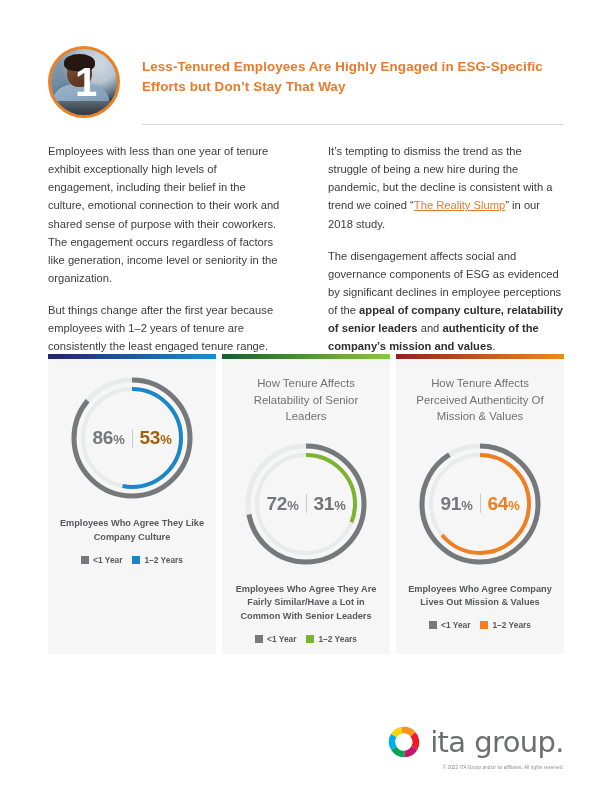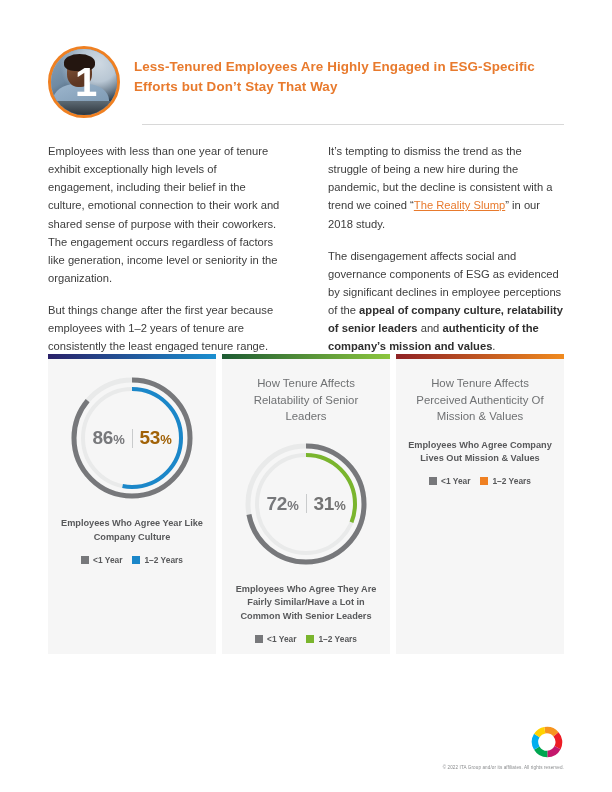--- a/index.html
+++ b/index.html
@@ -96,21 +96,21 @@
     justify-content: center;
     color: #ffffff;
     font-size: 40px;
     font-weight: bold;
     font-family: "Liberation Sans", sans-serif;
     line-height: 1;
     padding-left: 4px;
     box-sizing: border-box;
   }
   .header-text {
-    margin-left: 14px;
+    margin-left: 22px;
     flex: 1 1 auto;
     padding-top: 11px;
   }
   .headline {
     color: #e87a2d;
     font-size: 13.4px;
     font-weight: bold;
     line-height: 1.48;
     letter-spacing: 0.1px;
     margin: 0;
@@ -310,21 +310,21 @@
             <circle class="track-inner" cx="65" cy="65" r="49" fill="none" stroke-width="4" stroke="#e9eaea"></circle>
             <circle class="arc-inner" cx="65" cy="65" r="49" fill="none" stroke-width="4" stroke-linecap="butt" transform="rotate(-90 65 65)" stroke="#1b87c9" stroke-dasharray="163.17 307.88"></circle>
           </svg>
           <div class="donut-labels">
             <span class="val-a" style="color: rgb(119, 120, 123);">86<span class="pct">%</span></span>
             <span class="val-div"></span>
             <span class="val-b" style="color: #a16207;">53<span class="pct">%</span></span>
           </div>
         </div>
       </div>
-      <div class="card-caption">Employees Who Agree Year Like Company Culture</div>
+      <div class="card-caption">Employees Who Agree They Like Company Culture</div>
       <div class="legend">
         <span class="legend-item">
             <span class="swatch sw-a" style="background: rgb(119, 120, 123);"></span>
             <span>&lt;1 Year</span>
           </span>
         <span class="legend-item">
             <span class="swatch sw-b" style="background: rgb(27, 135, 201);"></span>
             <span>1–2 Years</span>
           </span>
       </div>
@@ -358,20 +358,36 @@
         <span class="legend-item">
             <span class="swatch sw-b" style="background: rgb(122, 181, 45);"></span>
             <span>1–2 Years</span>
           </span>
       </div>
     </div>
 
     <div class="card">
       <div class="card-bar" style="background: linear-gradient(90deg, rgb(143, 34, 37) 0%, rgb(240, 138, 30) 100%);"></div>
       <div class="card-title">How Tenure Affects Perceived Authenticity Of Mission &amp; Values</div>
+      <div class="donut-wrap">
+        <div class="donut">
+          <svg width="130" height="130" viewBox="0 0 130 130">
+              <defs></defs>
+            <circle class="track-outer" cx="65" cy="65" r="58" fill="none" stroke-width="5" stroke="#e9eaea"></circle>
+            <circle class="arc-outer" cx="65" cy="65" r="58" fill="none" stroke-width="5" stroke-linecap="butt" transform="rotate(-90 65 65)" stroke="#77787b" stroke-dasharray="331.63 364.42"></circle>
+            <circle class="track-inner" cx="65" cy="65" r="49" fill="none" stroke-width="4" stroke="#e9eaea"></circle>
+            <circle class="arc-inner" cx="65" cy="65" r="49" fill="none" stroke-width="4" stroke-linecap="butt" transform="rotate(-90 65 65)" stroke="#ef8022" stroke-dasharray="197.04 307.88"></circle>
+          </svg>
+          <div class="donut-labels">
+            <span class="val-a" style="color: rgb(119, 120, 123);">91<span class="pct">%</span></span>
+            <span class="val-div"></span>
+            <span class="val-b" style="color: rgb(239, 128, 34);">64<span class="pct">%</span></span>
+          </div>
+        </div>
+      </div>
       <div class="card-caption">Employees Who Agree Company Lives Out Mission &amp; Values</div>
       <div class="legend">
         <span class="legend-item">
             <span class="swatch sw-a" style="background: rgb(119, 120, 123);"></span>
             <span>&lt;1 Year</span>
           </span>
         <span class="legend-item">
             <span class="swatch sw-b" style="background: rgb(239, 128, 34);"></span>
             <span>1–2 Years</span>
           </span>
@@ -385,17 +401,18 @@
       <svg class="logo-mark" viewBox="0 0 100 100">
         <g transform="translate(50,50)">
           <path d="M -8 -44 A 45 45 0 0 1 34 -29 L 19 -16 A 26 26 0 0 0 -5 -25 Z" fill="#f7941e"></path>
           <path d="M 34 -29 A 45 45 0 0 1 40 21 L 22 12 A 26 26 0 0 0 19 -16 Z" fill="#ed1c24"></path>
           <path d="M 40 21 A 45 45 0 0 1 1 45 L 1 26 A 26 26 0 0 0 22 12 Z" fill="#c4176c"></path>
           <path d="M 1 45 A 45 45 0 0 1 -38 23 L -22 13 A 26 26 0 0 0 1 26 Z" fill="#00a651"></path>
           <path d="M -38 23 A 45 45 0 0 1 -38 -24 L -22 -14 A 26 26 0 0 0 -22 13 Z" fill="#00aeef"></path>
           <path d="M -38 -24 A 45 45 0 0 1 -8 -44 L -5 -25 A 26 26 0 0 0 -22 -14 Z" fill="#ffd200"></path>
         </g>
       </svg>
+      <span class="logo-word">ita group.</span>
     </div>
     <div class="copyright">© 2022 ITA Group and/or its affiliates. All rights reserved.</div>
   </div>
 
 </div>
 
 </body></html>

